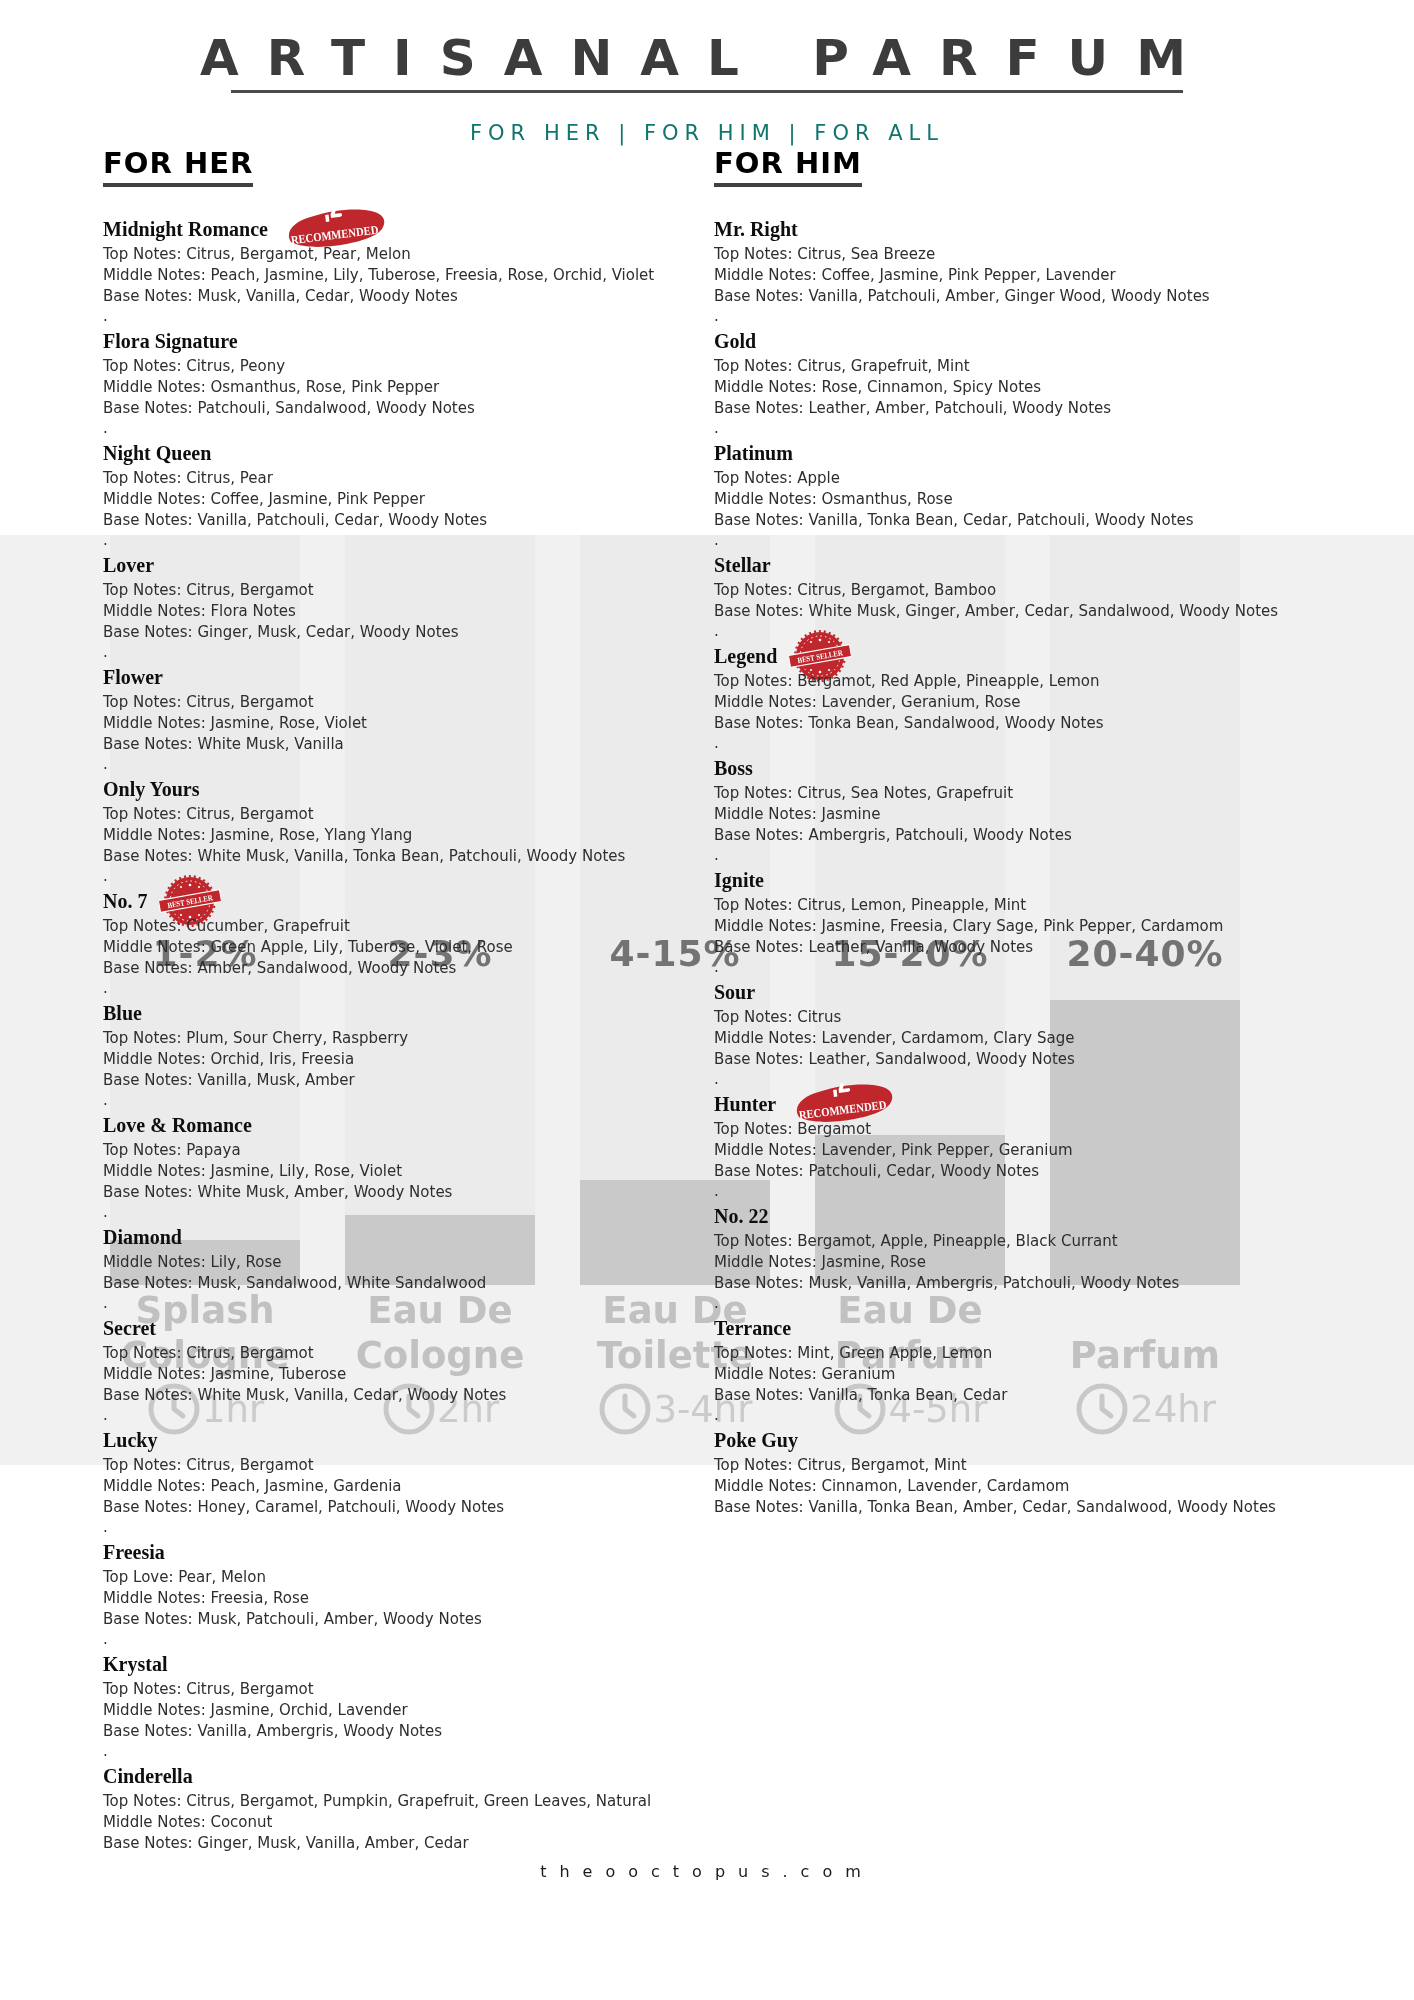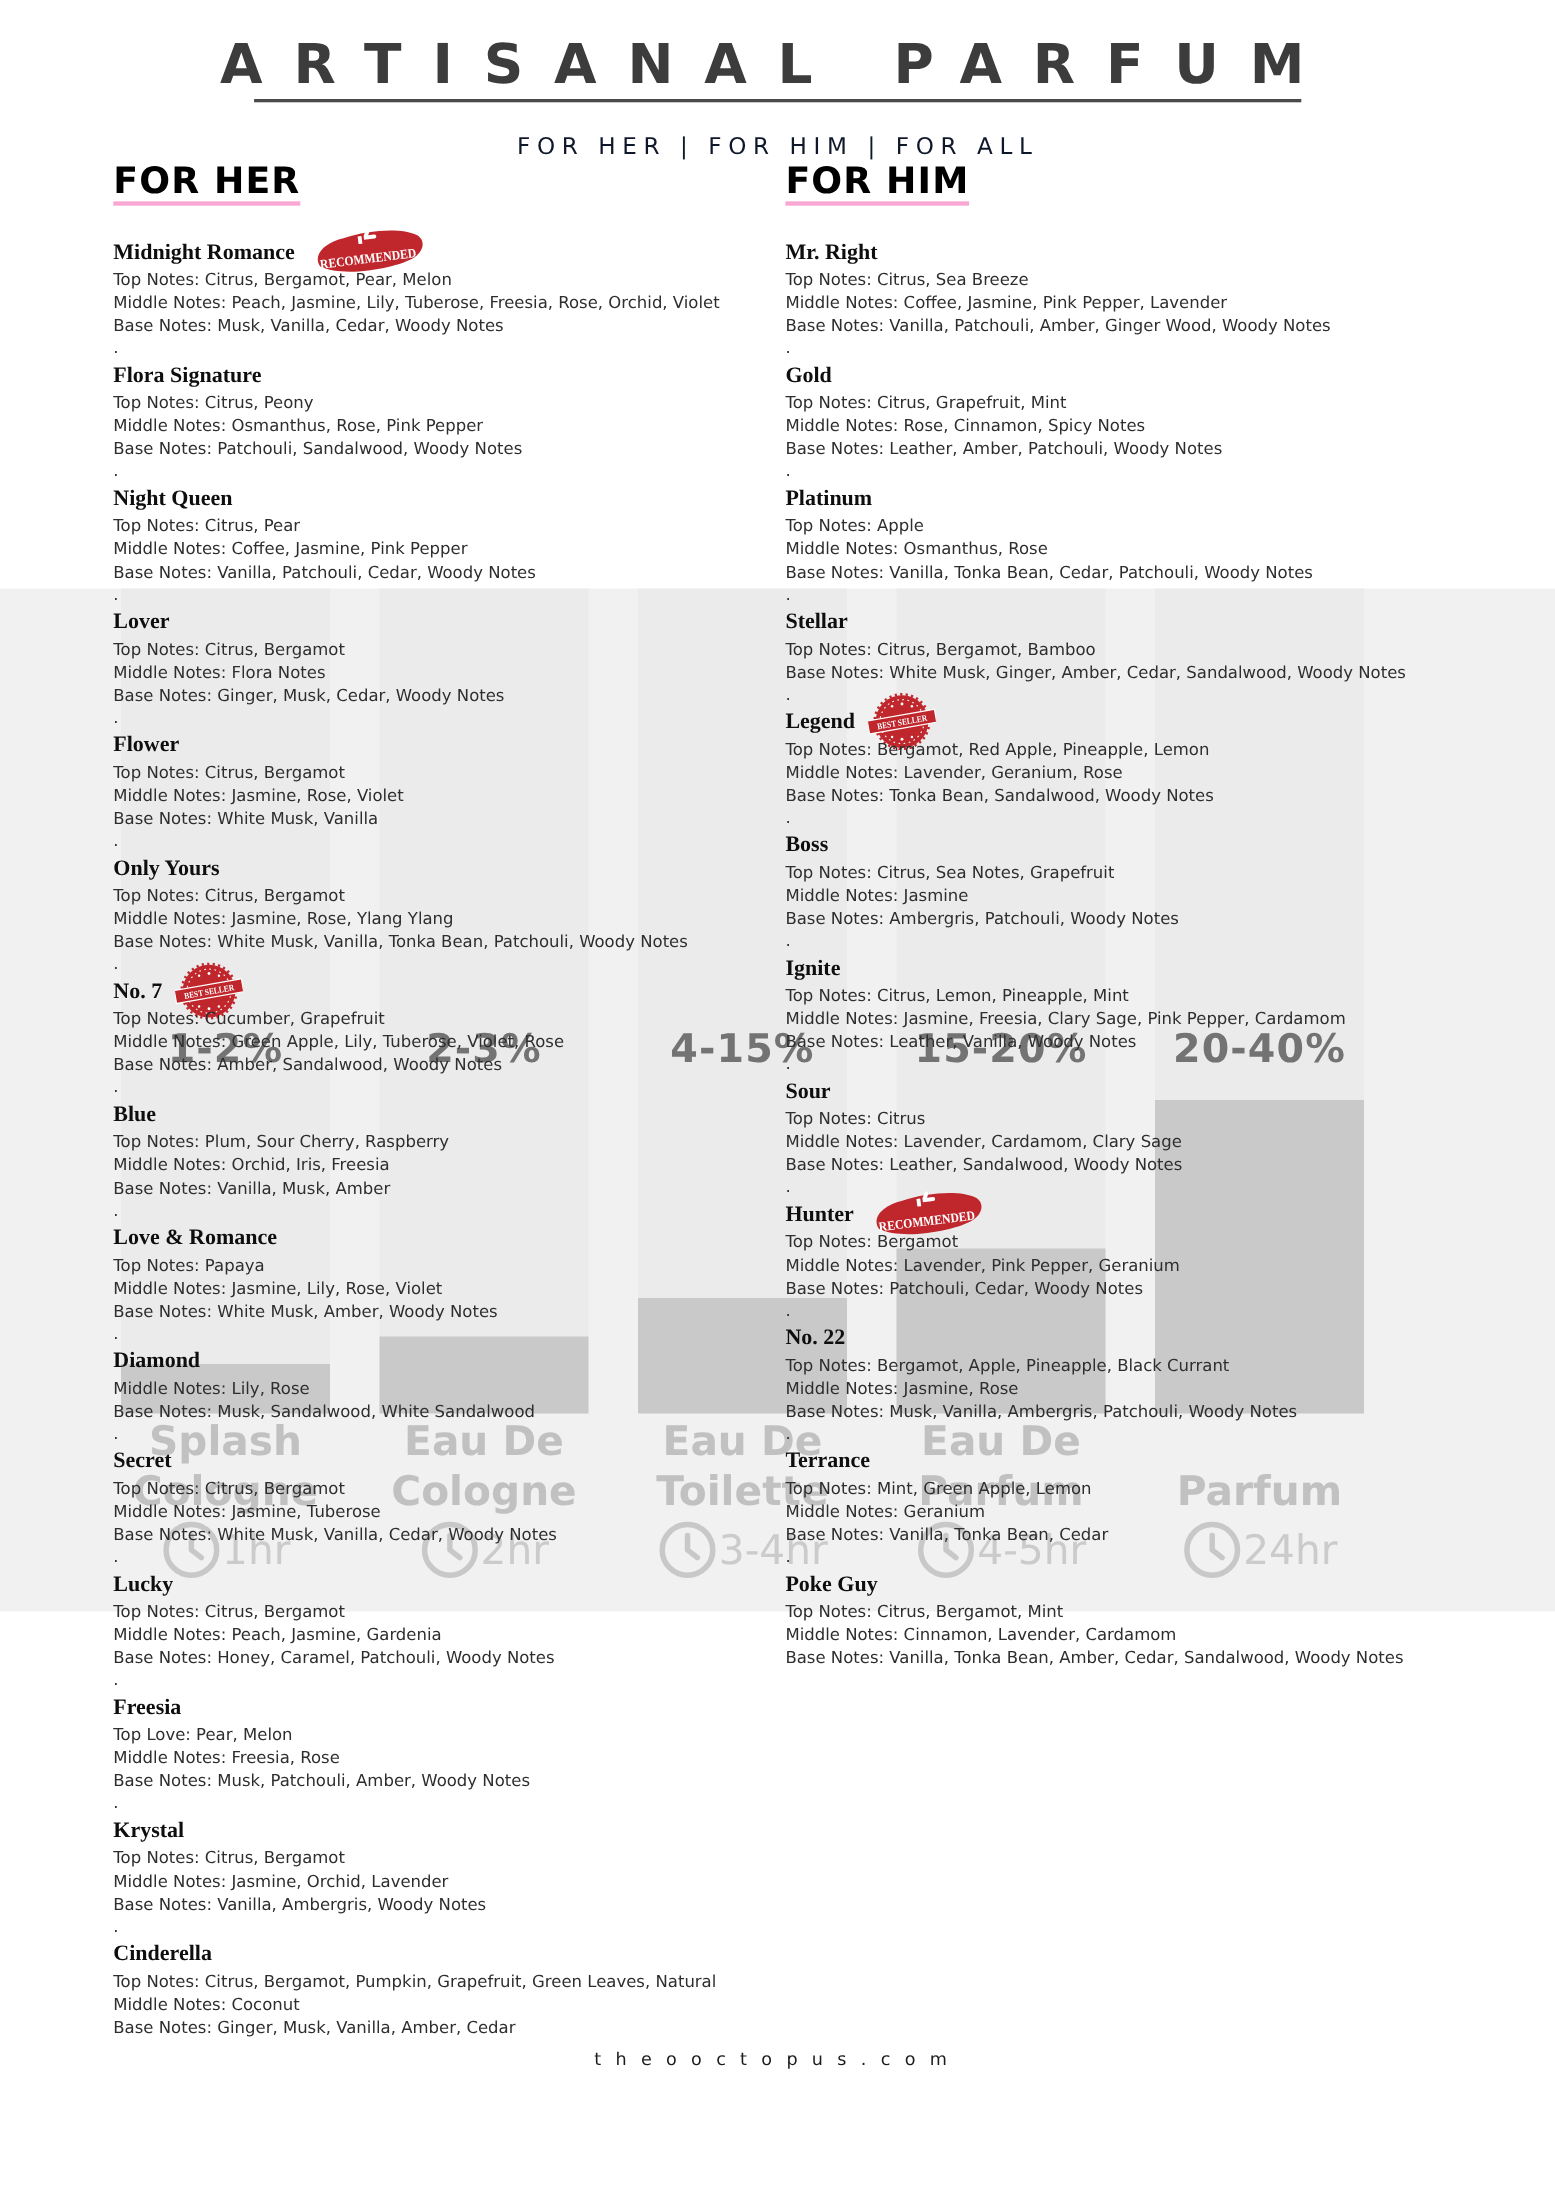--- a/index.html
+++ b/index.html
@@ -22,26 +22,26 @@
   .wm-clockrow { position:absolute; top:846px; left:-30px; width:294px; display:flex;
                  align-items:center; justify-content:center; }
   .wm-clock { width:56px; height:56px; flex:0 0 auto; }
   .wm-duration { font-size:37px; color:#cbcbcb; font-weight:normal; white-space:nowrap; }
   
   .content { position:absolute; left:0; top:0; width:1414px; height:2000px; z-index:1; }
   .page-header { position:absolute; top:30px; left:0; width:1414px; text-align:center; }
   .page-title { font-size:50px; font-weight:bold; letter-spacing:28px; color:#3c3c3c;
                 line-height:56px; white-space:nowrap; }
   .title-rule { width:952px; height:3px; background:#4a4a4a; margin:4px auto 10px auto; }
-  .page-subtitle { font-size:21px; letter-spacing:6px; color:#0f172a; white-space:nowrap;margin-top:28px; }
+  .page-subtitle { font-size:21px; letter-spacing:6px; color:#0f766e; white-space:nowrap;margin-top:28px; }
   .col { position:absolute; top:147px; }
   .col-left  { left:103px; width:615px; }
   .col-right { left:714px; width:600px; }
-  .col-heading { display:inline-block; font-size:33px; font-weight:bold; color:#000000;
-                 border-bottom:4px solid #f9a8d4; padding-bottom:3px; letter-spacing:1px;
+  .col-heading { display:inline-block; font-size:29px; font-weight:bold; color:#000000;
+                 border-bottom:4px solid #404040; padding-bottom:3px; letter-spacing:1px;
                  line-height:33px; margin-bottom:27px; }
   .entry-name-row { height:30px; display:flex; align-items:center; gap:12px; overflow:visible;font-family:Liberation Serif, serif; }
   .entry-name { font-size:20px; font-weight:bold; color:#0e0e0e; white-space:nowrap; }
   .note-line { font-size:15px; line-height:21px; color:#2e2e2e; white-space:nowrap; }
   .dot-line { font-size:15px; line-height:19px; color:#2e2e2e; }
   .stamp { flex:0 0 auto; }
   .stamp-rec  { width:108px; height:46px; }
   .stamp-best { width:62px;  height:52px; }
   .page-footer { position:absolute; top:1862px; left:0; width:1414px; text-align:center;
                  font-size:16px; letter-spacing:13px; color:#1b1b1b; }

